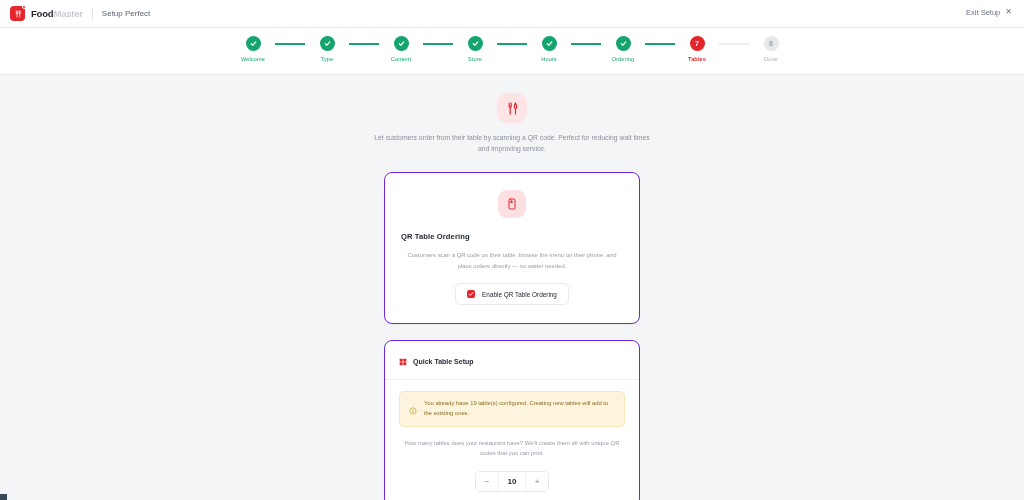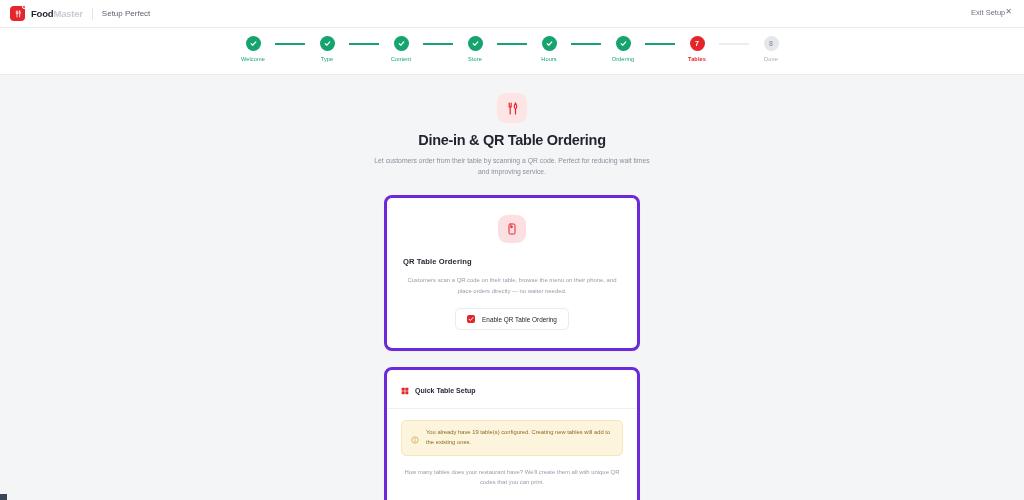--- a/index.html
+++ b/index.html
@@ -37,21 +37,21 @@
   .brand-text { font-size: 9.5px; font-weight: bold; letter-spacing: -.2px; }
   .brand-food { color: #1f2430; }
   .brand-master { color: #c9ccd3; }
   .brand-sep {
     width: 1px; height: 12px; background: #e3e5e9; margin: 0 9px;
   }
   .wizard-label { font-size: 8px; color: #5b6270; }
 
   .topbar-right {
     position: absolute; right: 12px; top: 0; height: 24px;
-    display: flex; align-items: center; 
+    display: flex; align-items: center; gap: 5px;
   }
   .exit-label { font-size: 7.5px; color: #6b7280; }
   .exit-x { font-size: 8px; color: #6b7280; line-height: 1; }
 
   
   .stepper-wrap {
     background: #ffffff;
     border-bottom: 1px solid #e8eaed;
     height: 47px;
     display: flex; align-items: flex-start; justify-content: center;
@@ -98,21 +98,21 @@
   }
   .hero-sub {
     margin-top: 7px; font-size: 6.8px; color: #8a909c;
     line-height: 1.65; padding: 0 8px;
   }
 
   
   .card {
     width: 256px;
     background: #ffffff;
-    border: 3px solid #6d28d9;
+    border: 1px solid #6d28d9;
     border-radius: 8px;
     box-shadow: 0 1px 2px rgba(16,24,40,.04);
   }
   .card-qr { margin-top: 18px; padding: 17px 16px 18px; text-align: center; }
   .qr-icon {
     width: 28px; height: 28px; border-radius: 9px;
     background: #fbdfe1; margin: 0 auto 14px;
     display: flex; align-items: center; justify-content: center;
   }
   .qr-title {
@@ -273,21 +273,20 @@
 </div>
 
 <div class="main">
 
   <div class="hero">
     <div class="hero-icon">
       <svg width="13" height="13" viewBox="0 0 24 24" fill="none" stroke="#e4252c" stroke-width="2.2" stroke-linecap="round">
         <path d="M6 2v7M9.5 2v7M7.75 9v13M17.5 2c-1.6 2.2-2.2 4.4-2.2 6.6 0 2.2 1 3.4 2.2 3.4s2.2-1.2 2.2-3.4c0-2.2-.6-4.4-2.2-6.6zM17.5 12v10"></path>
       </svg>
     </div>
-    <div class="hero-title">Dine-in &amp; QR Table Ordering</div>
     <div class="hero-sub">Let customers order from their table by scanning a QR code. Perfect for reducing wait times and improving service.</div>
   </div>
 
   <div class="card card-qr">
     <div class="qr-icon">
       <svg width="12" height="12" viewBox="0 0 24 24" fill="none" stroke="#e4252c" stroke-width="2" stroke-linecap="round">
         <rect x="6" y="2" width="12" height="20" rx="2.5"></rect>
         <rect x="9.5" y="6" width="3.2" height="3.2" rx=".6"></rect>
       </svg>
     </div>

